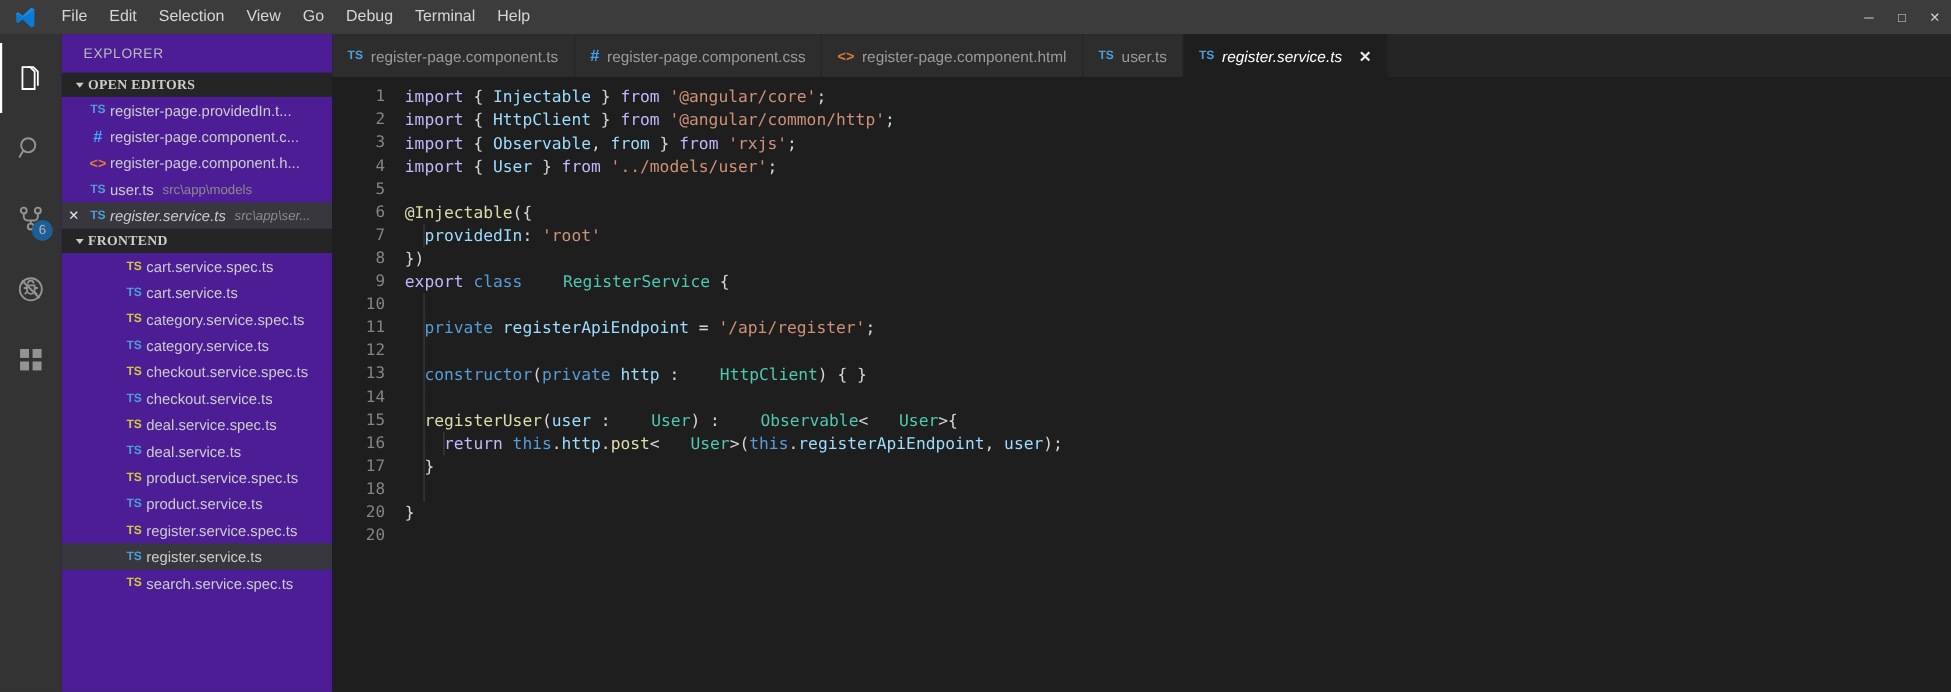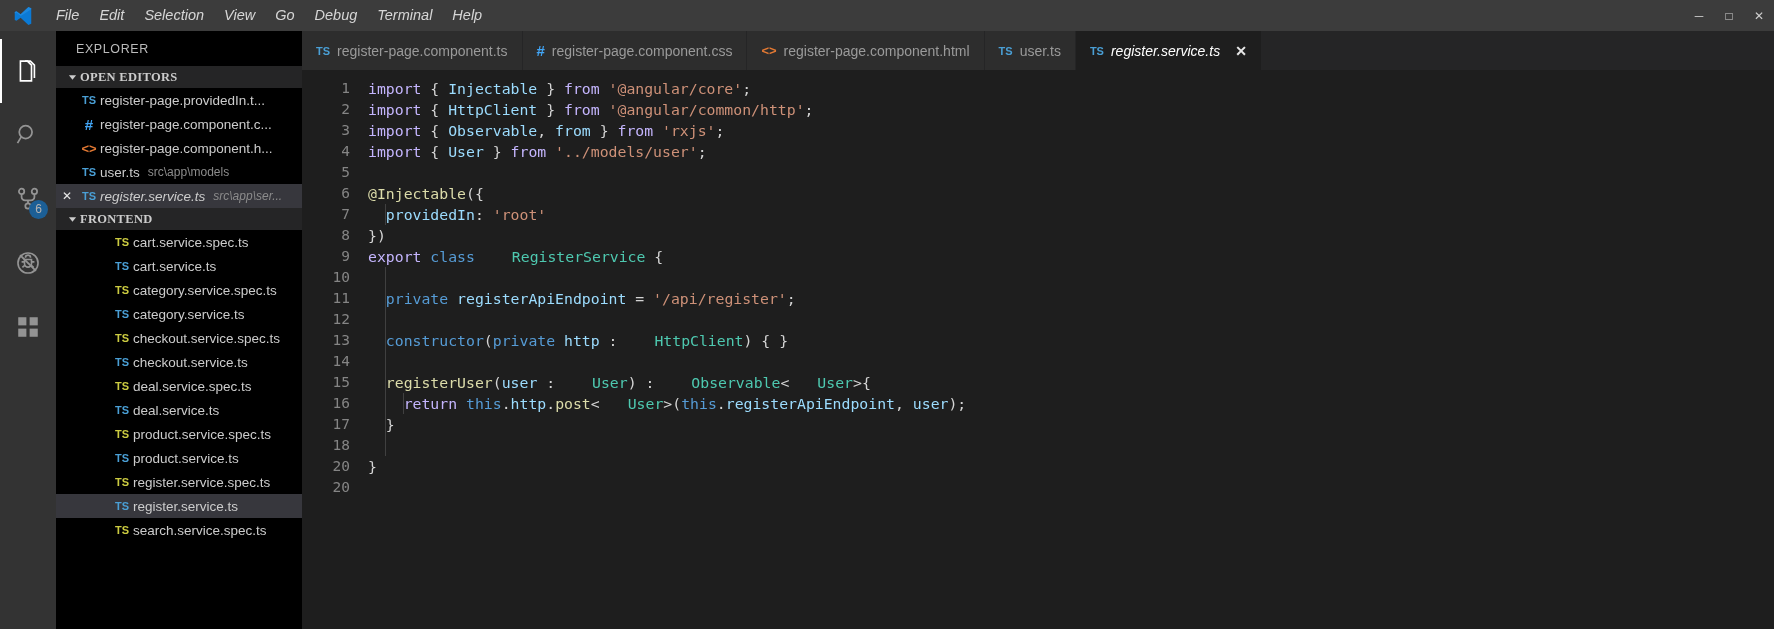--- a/index.html
+++ b/index.html
@@ -15,21 +15,21 @@
   
   .titlebar {
     height: 31px; flex: 0 0 31px;
     background: #3c3c3c;
     display: flex; align-items: center;
     position: relative;
     color: #cccccc;
   }
   .vs-logo { width: 46px; display:flex; align-items:center; justify-content:center; }
   .vs-logo svg { display:block; }
-  .menu { display: flex; align-items: center; height: 100%; font-style: italic; }
+  .menu { display: flex; align-items: center; height: 100%; }
   .menu-item {
     font-size: 14.5px; color: #d6d6d6; padding: 0 10px;
     line-height: 31px; white-space: nowrap; cursor: default;
   }
   .window-title {
     position: absolute; left: 0; right: 0; text-align: center;
     font-size: 14px; color: #a0a0a0; pointer-events: none;
   }
   .win-ctrls { margin-left: auto; display: flex; height: 100%; }
   .win-btn { width: 30px; display:flex; align-items:center; justify-content:center; color:#cfcfcf; font-size:12px; }
@@ -51,21 +51,21 @@
   .act-item svg { display: block; }
   .badge {
     position: absolute; right: 8px; bottom: 12px;
     background: #0e7ad4; color: #fff; font-size: 12px; line-height: 19px;
     min-width: 19px; height: 19px; border-radius: 10px; text-align: center;
     font-family: "Liberation Sans", sans-serif;
   }
 
   
   .sidebar {
-    width: 246px; flex: 0 0 246px; background: #000000;
+    width: 246px; flex: 0 0 246px; background: #4c1d95;
     display: flex; flex-direction: column; overflow: hidden;
   }
   .sidebar-title {
     height: 35px; flex: 0 0 35px; display: flex; align-items: center;
     padding-left: 20px; font-size: 12.5px; letter-spacing: .6px;
     color: #bbbbbb; text-transform: uppercase;
   }
   .section-header {
     height: 22px; flex: 0 0 22px; display: flex; align-items: center;
     padding-left: 8px; font-size: 12.5px; font-weight: bold; color: #cccccc;

